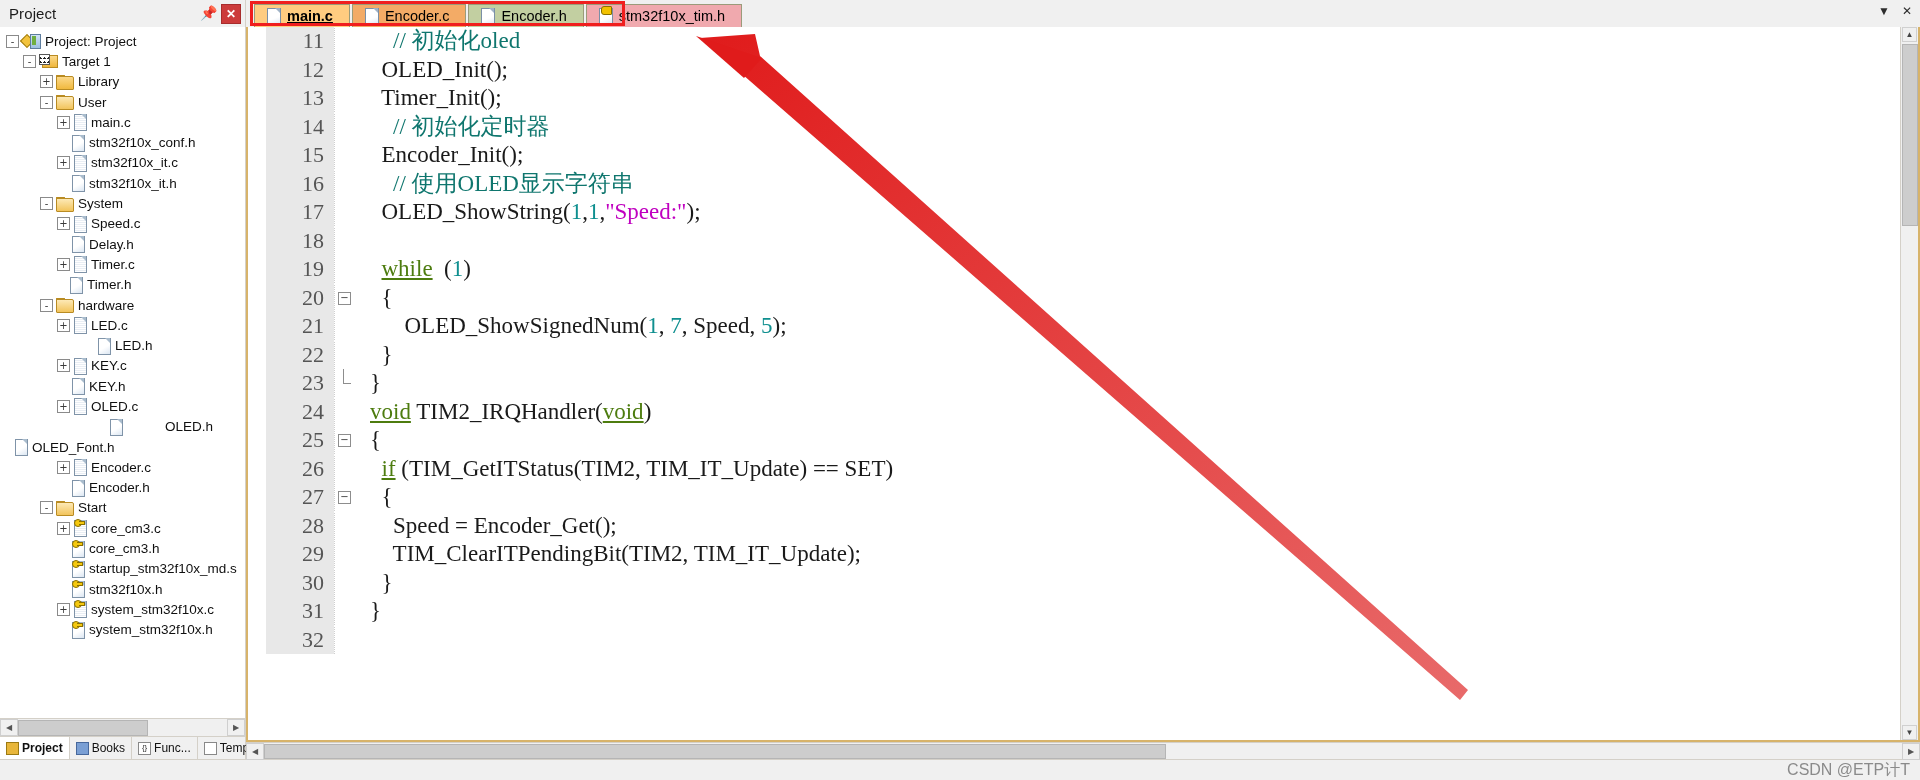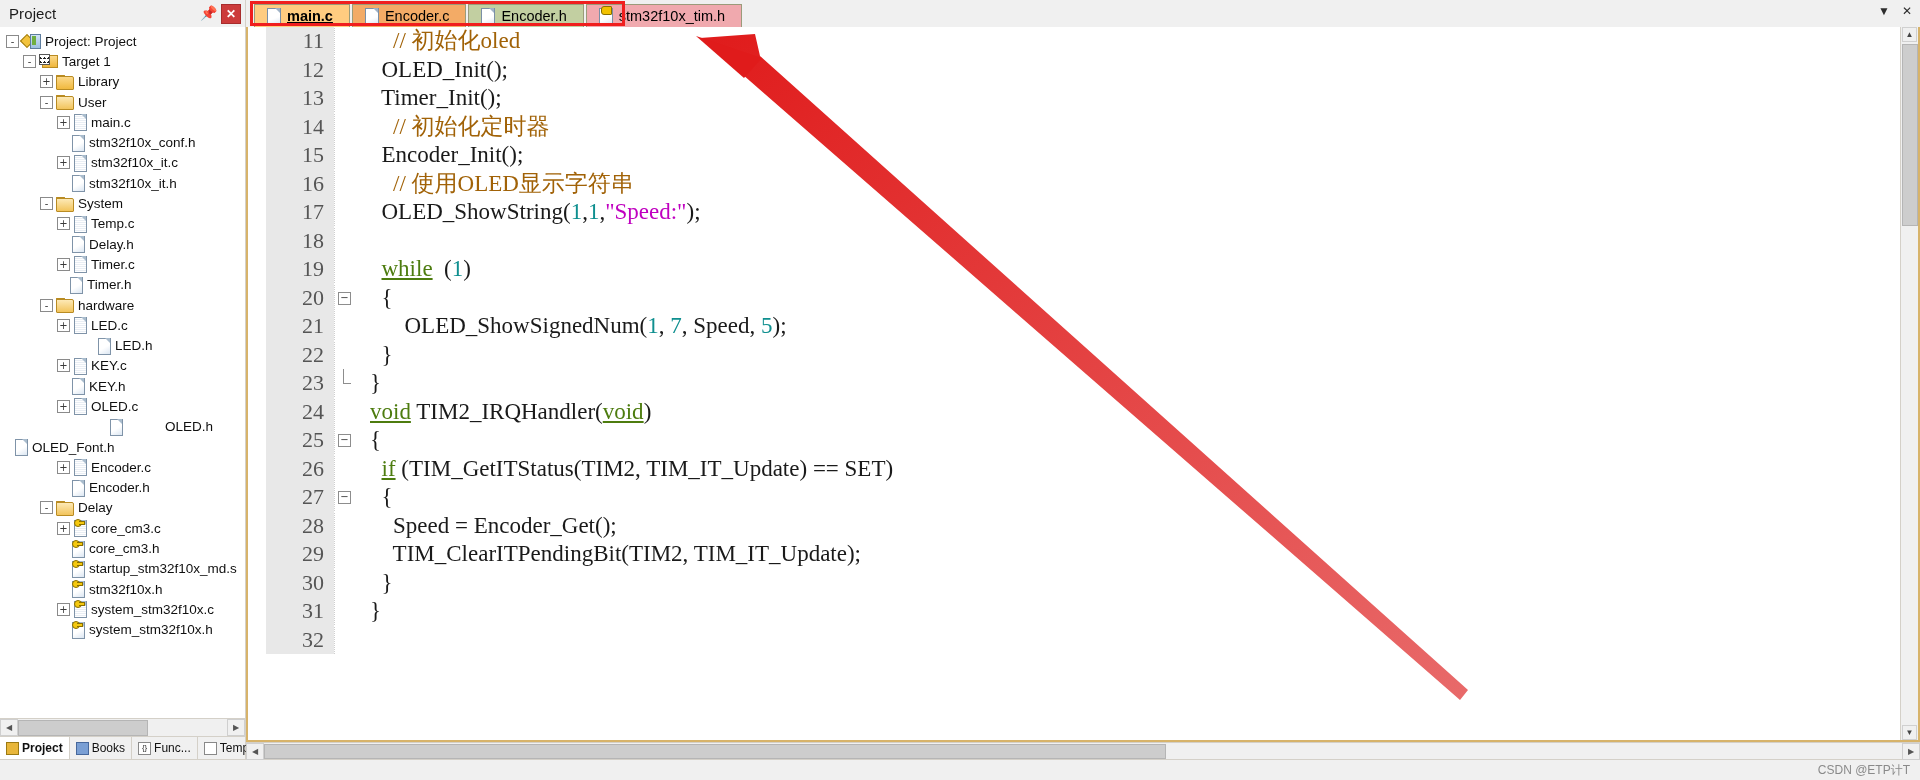--- a/index.html
+++ b/index.html
@@ -217,21 +217,21 @@
     background-position:left top;background-size:1px 2px;background-repeat:repeat-y;
   }
   .fold-box{
     position:absolute;left:4px;top:8px;width:11px;height:11px;border:1px solid #8d8d8d;background:#fff;
     font-size:10px;line-height:9px;text-align:center;color:#333;font-family:"DejaVu Sans",sans-serif;
   }
   .fold-end{position:absolute;left:9px;top:0;height:14px;width:7px;border-left:1px solid #8d8d8d;border-bottom:1px solid #8d8d8d;}
   .ctext{padding-left:14px;height:28.5px;line-height:28.5px;}
 
   .c-plain{color:#1a1a1a;margin-top:15px;}
-  .c-comment{color:#a16207;}
+  .c-comment{color:#0f766e;}
   .c-keyword{color:#4d7c0f;text-decoration:underline;}
   .c-num{color:#0f8f8f;}
   .c-str{color:#c000c0;}
 
   
   .vscroll{
     width:17px;flex:0 0 17px;background:#f0f0f0;border-left:1px solid #d4d0c8;
     display:flex;flex-direction:column;align-items:center;position:relative;
   }
   .vs-arrow{width:15px;height:15px;display:flex;align-items:center;justify-content:center;font-size:8px;color:#444;background:#f0f0f0;border:1px solid #d0d0d0;box-sizing:border-box;}
@@ -240,21 +240,21 @@
   .editor-hscroll{
     height:16px;flex:0 0 16px;background:#f0f0f0;border-top:1px solid #d4d0c8;
     display:flex;align-items:center;position:relative;
   }
   .eh-thumb{position:absolute;left:18px;top:1px;height:13px;width:900px;background:#cdcdcd;border:1px solid #b5b5b5;}
 
   
   .statusbar{
     height:20px;flex:0 0 20px;background:#f0f0f0;border-top:1px solid #d4d0c8;
     display:flex;align-items:center;justify-content:flex-end;padding-right:10px;
-    font-size:12px;color:#8a8a8a;
+    font-size:16px;color:#8a8a8a;
   }
 
   
   .arrow-svg{position:absolute;left:0;top:0;width:1920px;height:780px;pointer-events:none;}
 </style>
 </head>
 <body>
 
 <div class="app">
 
@@ -391,21 +391,21 @@
               <span class="back"></span>
             </span>
             <span class="lbl">System</span>
           </div>
           <div class="node" style="padding-left: 57px;">
             <span class="expander">+</span>
             <span class="ic ic-file src">
               <span class="page"></span>
               <span class="fold"></span>
             </span>
-            <span class="lbl">Temp.c</span>
+            <span class="lbl">Speed.c</span>
           </div>
           <div class="node" style="padding-left: 57px;">
             <span class="expander empty"></span>
             <span class="ic ic-file">
               <span class="page"></span>
               <span class="fold"></span>
             </span>
             <span class="lbl">Delay.h</span>
           </div>
           <div class="node" style="padding-left: 57px;">
@@ -503,21 +503,21 @@
               <span class="fold"></span>
             </span>
             <span class="lbl">Encoder.h</span>
           </div>
           <div class="node" style="padding-left: 40px;">
             <span class="expander">-</span>
             <span class="ic ic-folder open">
               <span class="tab-lip"></span>
               <span class="back"></span>
             </span>
-            <span class="lbl">Delay</span>
+            <span class="lbl">Start</span>
           </div>
           <div class="node" style="padding-left: 57px;">
             <span class="expander">+</span>
             <span class="ic ic-file src">
               <span class="page"></span>
               <span class="fold"></span>
               <span class="key">
                 <span class="kb"></span>
                 <span class="ks"></span>
               </span>

